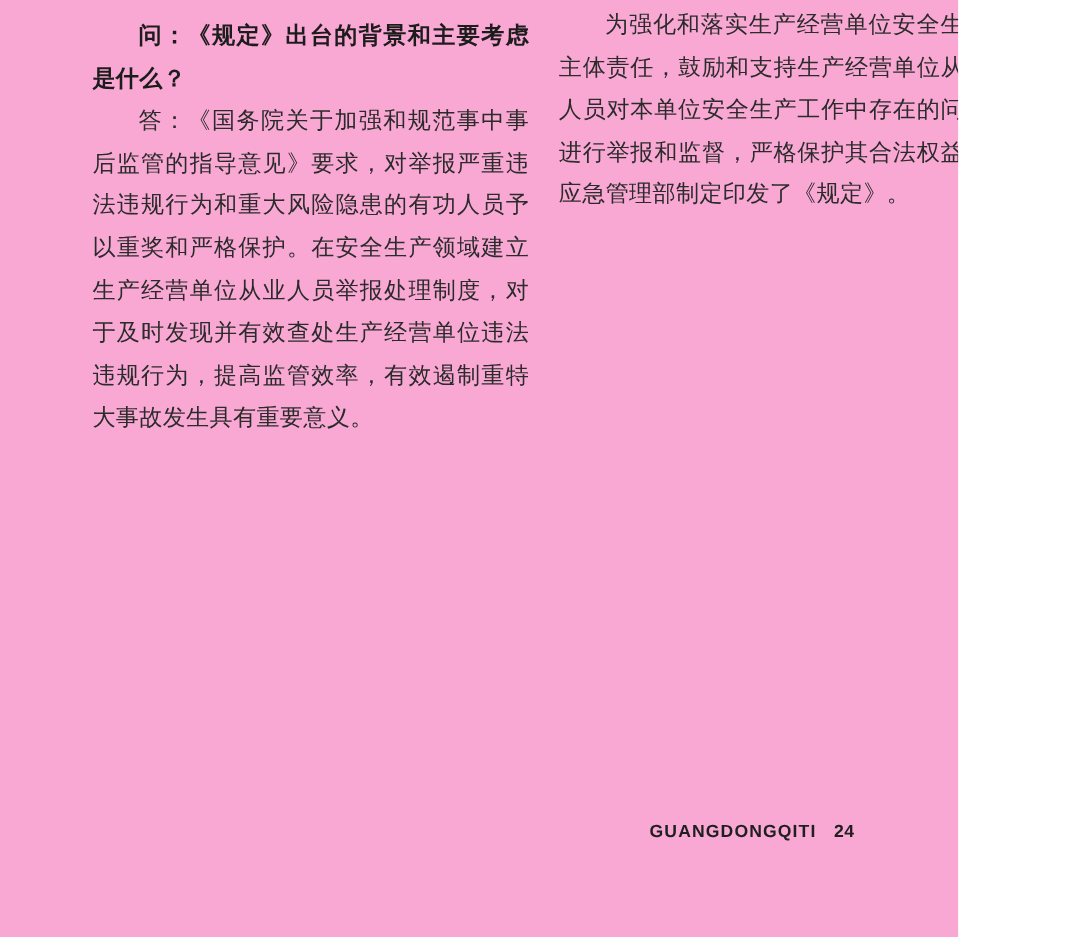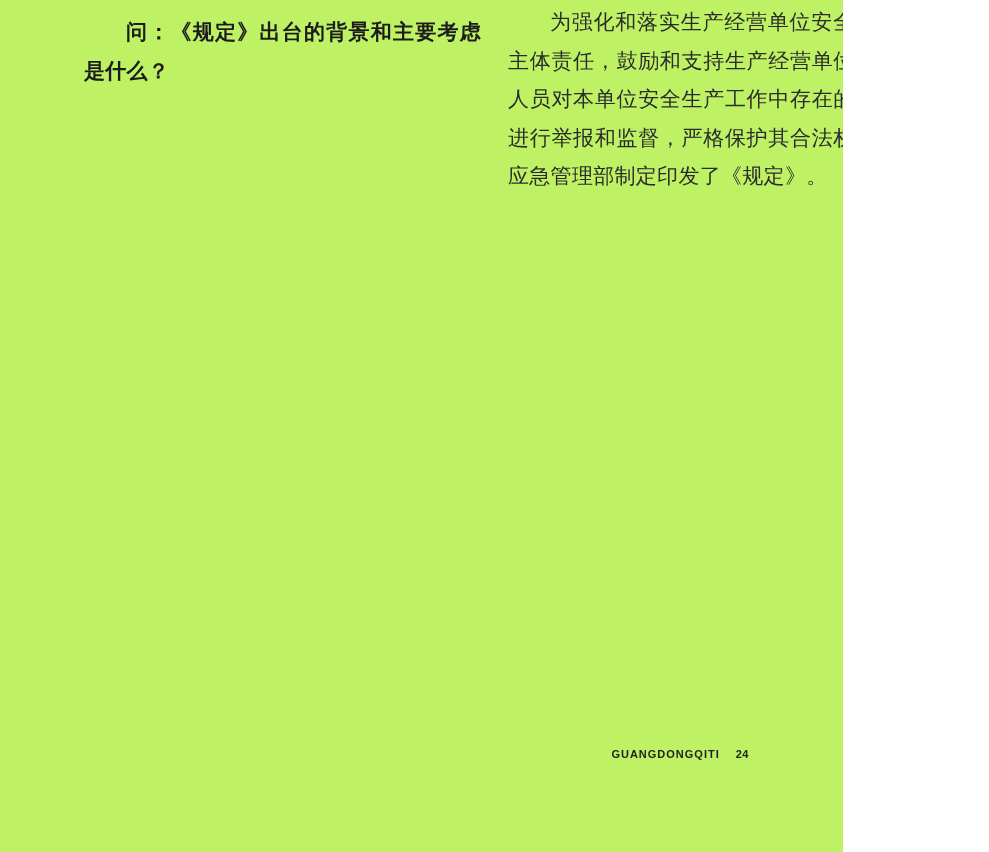--- a/index.html
+++ b/index.html
@@ -4,23 +4,24 @@
 <style>
   html, body {
     margin: 0;
     padding: 0;
     background: #ffffff;
   }
   .page {
     position: relative;
     width: 843px;
     height: 852px;
-    background: #bef264;
+    background: #f9a8d4;
     overflow: hidden;
     font-family: "Liberation Serif", "DejaVu Serif", serif;
+    padding-left: 28px;
   }
   .column {
     position: absolute;
   }
   .column-left {
     left: 84px;
     top: 13px;
     width: 397px;
   }
   .column-right {
@@ -41,38 +42,39 @@
   }
   .para.question {
     font-weight: bold;
     color: #1c1c1c;
   }
   .footer {
     position: absolute;
     top: 748px;
     right: 94px;
     font-family: "Liberation Sans", sans-serif;
-    font-size: 11px;
+    font-size: 16px;
     font-weight: bold;
     color: #1f1f1f;
     letter-spacing: 1px;
     white-space: nowrap;
   }
   .footer .page-number {
     margin-left: 16px;
     letter-spacing: 0.5px;
   }
 </style>
 </head>
 <body>
 
 <div class="page">
 
   <div class="column column-left">
       <p class="para question indent">问：《规定》出台的背景和主要考虑是什么？</p>
+      <p class="para body indent">答：《国务院关于加强和规范事中事后监管的指导意见》要求，对举报严重违法违规行为和重大风险隐患的有功人员予以重奖和严格保护。在安全生产领域建立生产经营单位从业人员举报处理制度，对于及时发现并有效查处生产经营单位违法违规行为，提高监管效率，有效遏制重特大事故发生具有重要意义。</p>
     </div>
 
   <div class="column column-right">
       <p class="para body indent">为强化和落实生产经营单位安全生产主体责任，鼓励和支持生产经营单位从业人员对本单位安全生产工作中存在的问题进行举报和监督，严格保护其合法权益，应急管理部制定印发了《规定》。</p>
     </div>
 
   <div class="footer">
     <span class="journal-name">GUANGDONGQITI</span><span class="page-number">24</span>
   </div>
 

